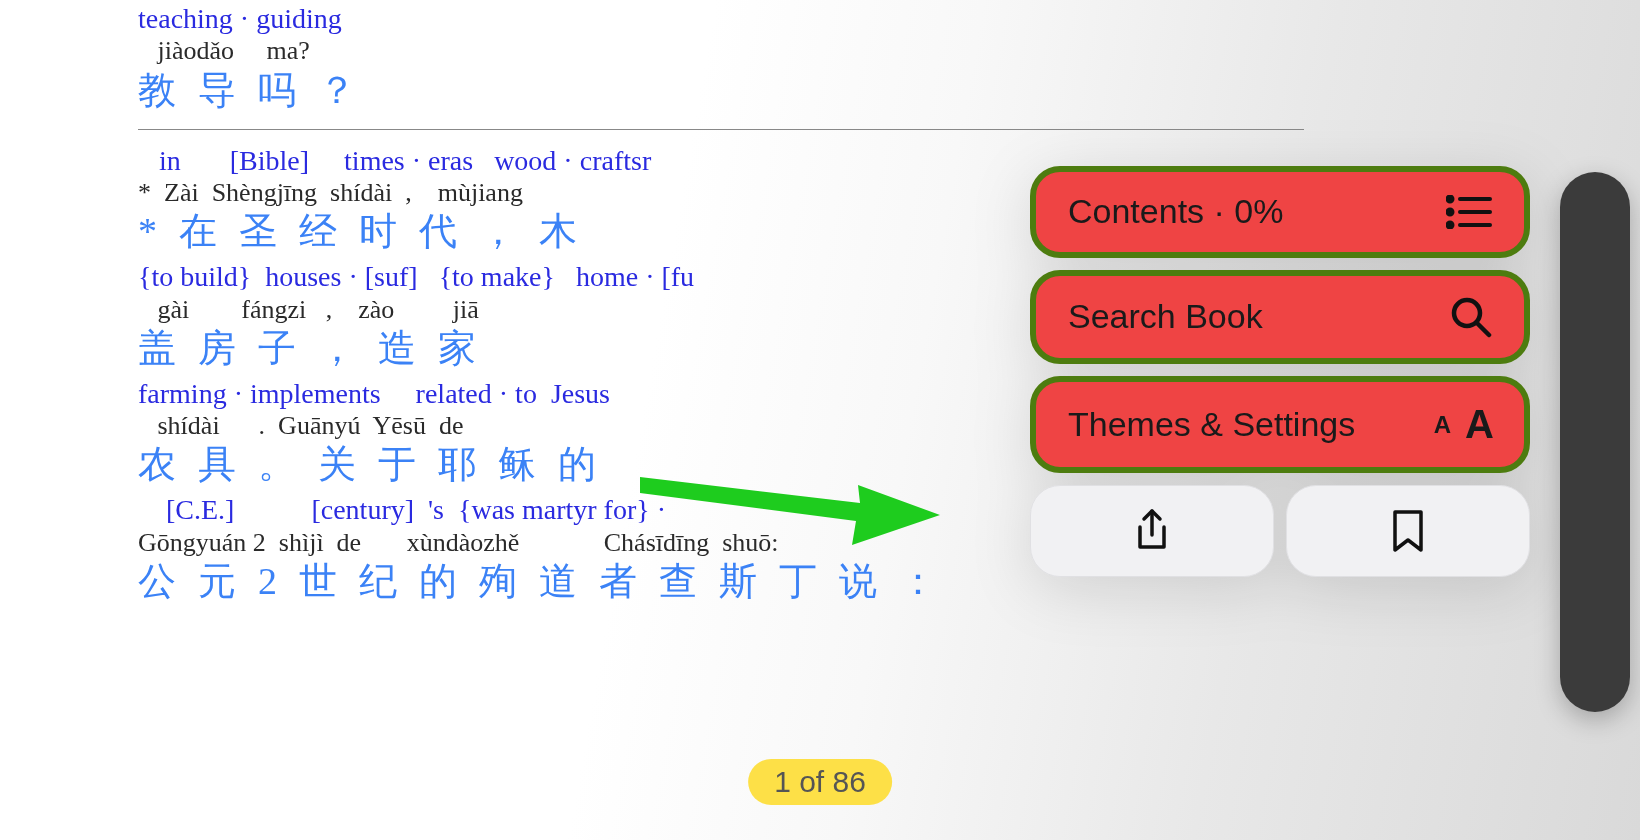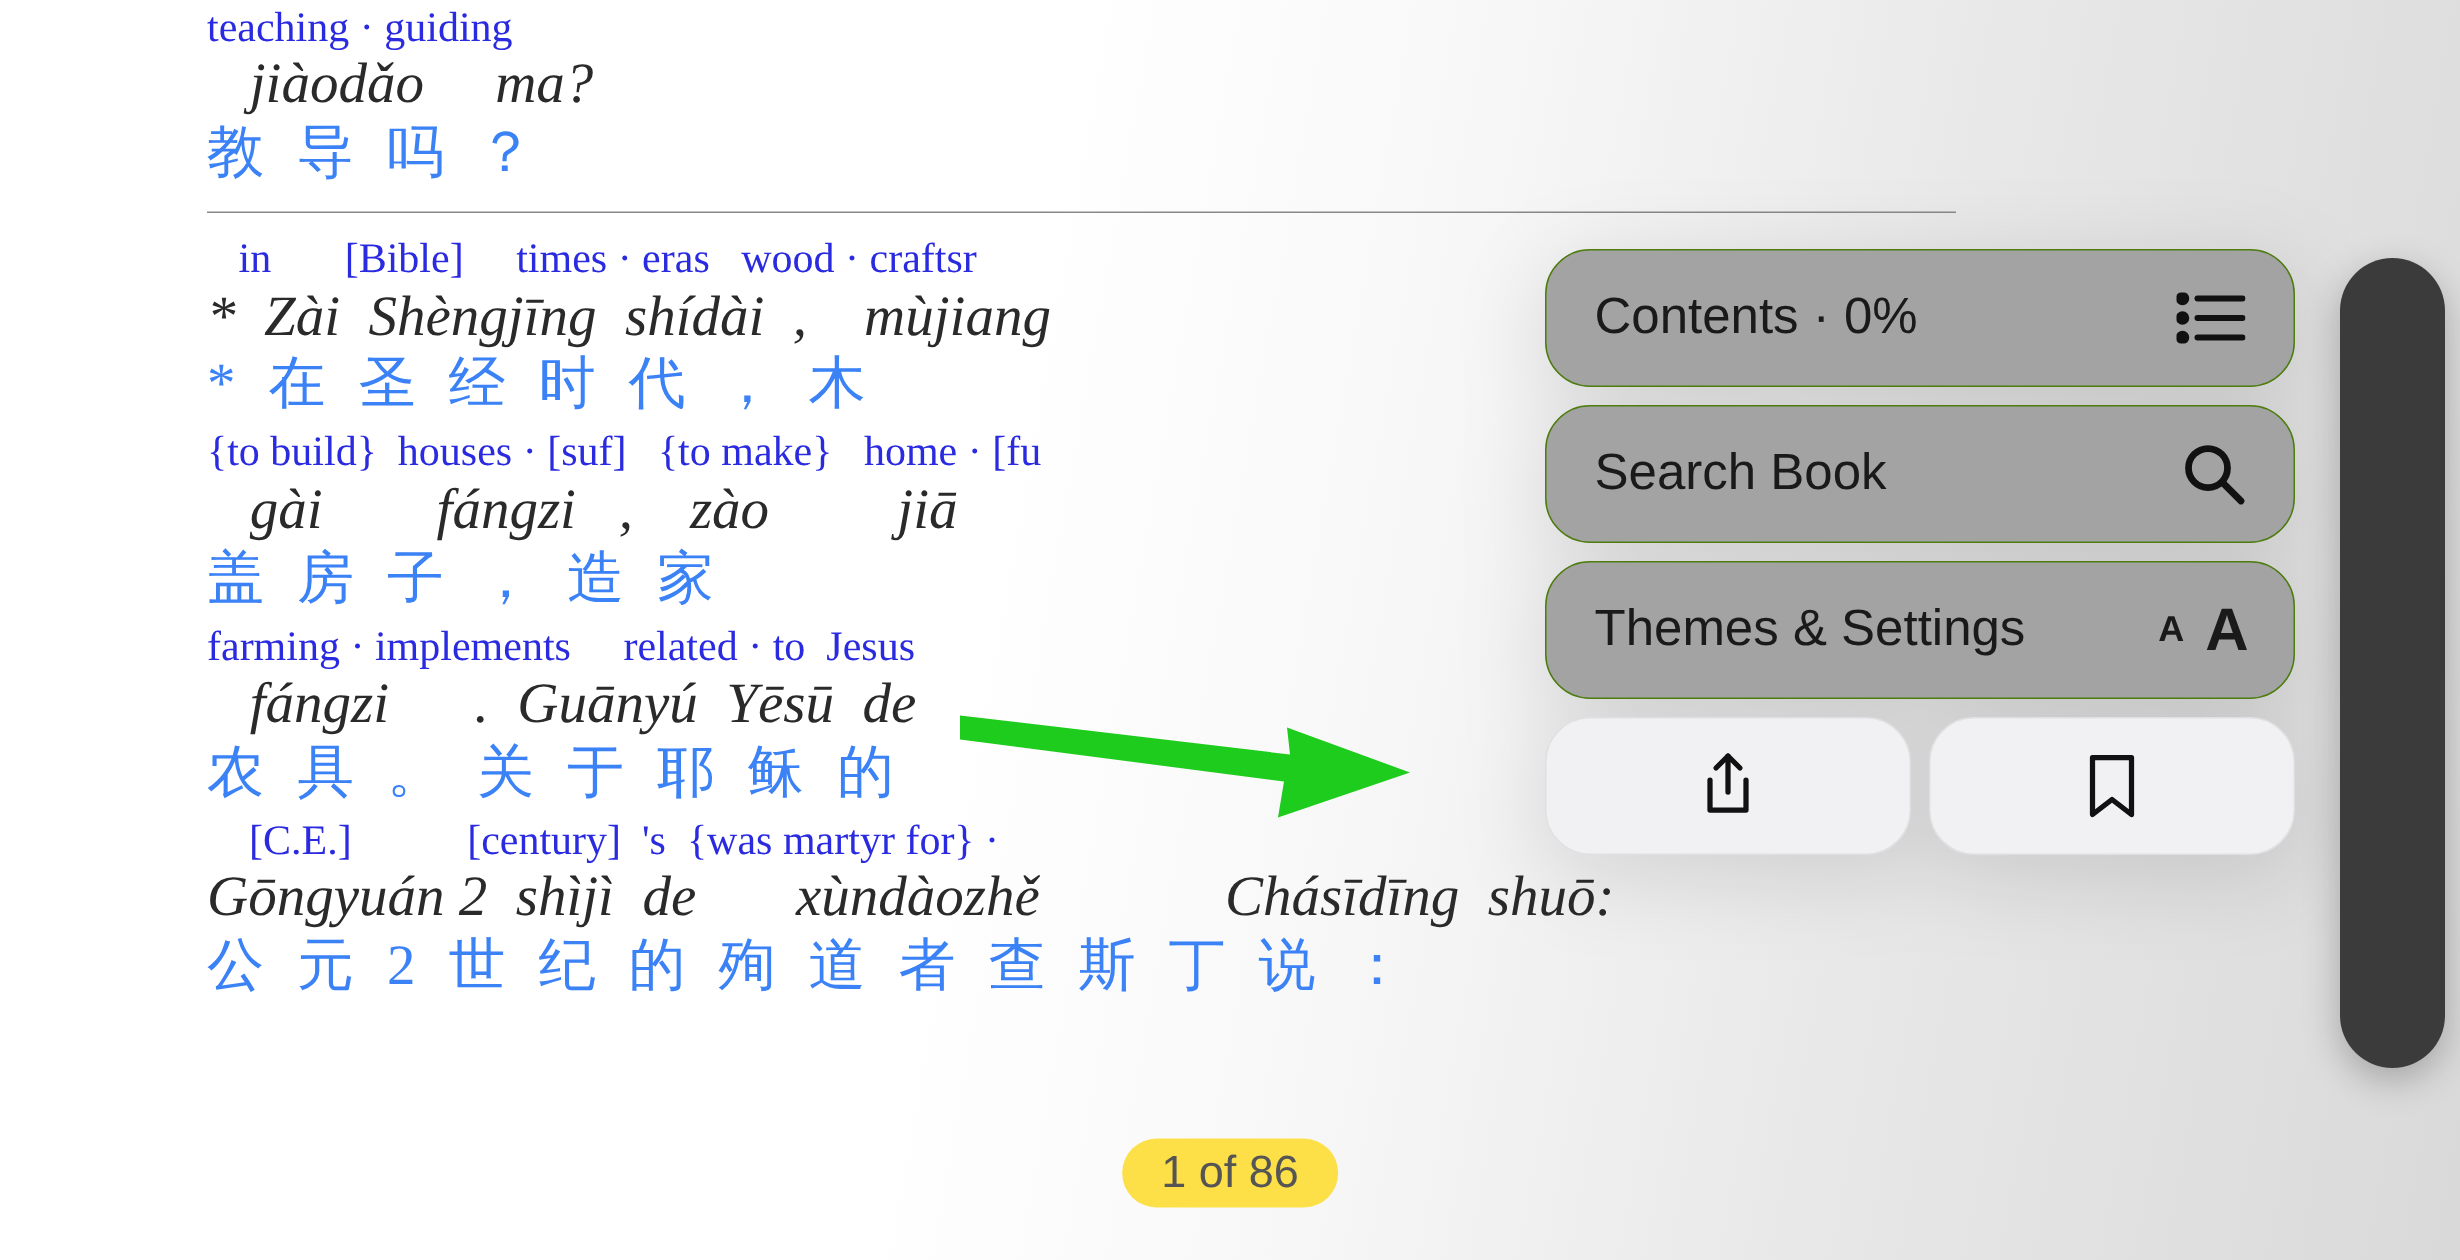--- a/index.html
+++ b/index.html
@@ -15,21 +15,21 @@
   .content {
     position: absolute;
     left: 138px;
     top: 4px;
     right: 80px;
     font-family: Georgia, "Times New Roman", serif;
     line-height: 1.05;
   }
   .block { margin-bottom: 10px; }
   .gloss-line { font-size: 28px; color: #2a2ae0; white-space: pre; }
-  .pinyin-line { font-size: 38px; color: #2a2a2a; white-space: pre; margin-top: 4px; font-style: italic; }
+  .pinyin-line { font-size: 26px; color: #2a2a2a; white-space: pre; margin-top: 4px; }
   .hanzi-line  { font-size: 38px; color: #3b82f6; letter-spacing: 22px; white-space: pre; margin-top: 6px; }
   .hr { border: none; border-top: 1.5px solid #888; margin: 18px 0 16px 0; width: 82%; }
 
   
   .page-pill {
     position: absolute;
     left: 50%; transform: translateX(-50%);
     bottom: 35px;
     background: #fde047;
     color: #555;
@@ -56,30 +56,30 @@
     position: absolute;
     right: 110px;
     top: 166px;
     width: 500px;
     display: flex;
     flex-direction: column;
     gap: 12px;
     filter: drop-shadow(0 12px 30px rgba(0,0,0,.12));
   }
   .menu-item {
-    background: #a3a3a3;
+    background: #ef4444;
     border-radius: 30px;
     padding: 20px 32px;
     display: flex;
     align-items: center;
     justify-content: space-between;
     font-size: 34px;
     color: #1a1a1a;
     min-height: 92px;
-    border: 1px solid #4d7c0f;
+    border: 6px solid #4d7c0f;
   }
   .menu-item .label { line-height: 1.15; }
   .menu-item .right { display: flex; align-items: center; gap: 16px; }
   .menu-item .count { font-size: 34px; color: #222; }
   .menu-row { display: flex; gap: 12px; }
   .menu-row .half {
     flex: 1;
     background: #f1f1f3;
     border-radius: 30px;
     display: flex;
@@ -123,21 +123,21 @@
   </div>
 
   <div class="block">
     <div class="gloss-line">{to build}  houses · [suf]   {to make}   home · [fu</div>
     <div class="pinyin-line">   gài        fángzi   ,    zào         jiā</div>
     <div class="hanzi-line">盖房子，造家</div>
   </div>
 
   <div class="block">
     <div class="gloss-line">farming · implements     related · to  Jesus</div>
-    <div class="pinyin-line">   fángzi      .  Guānyú  Yēsū  de</div>
+    <div class="pinyin-line">   shídài      .  Guānyú  Yēsū  de</div>
     <div class="hanzi-line">农具。关于耶稣的</div>
   </div>
 
   <div class="block">
     <div class="gloss-line">    [C.E.]           [century]  's  {was martyr for} ·</div>
     <div class="pinyin-line">Gōngyuán 2  shìjì  de       xùndàozhě             Chásīdīng  shuō:</div>
     <div class="hanzi-line">公元2世纪的殉道者查斯丁说：</div>
   </div>
 
 </div>

